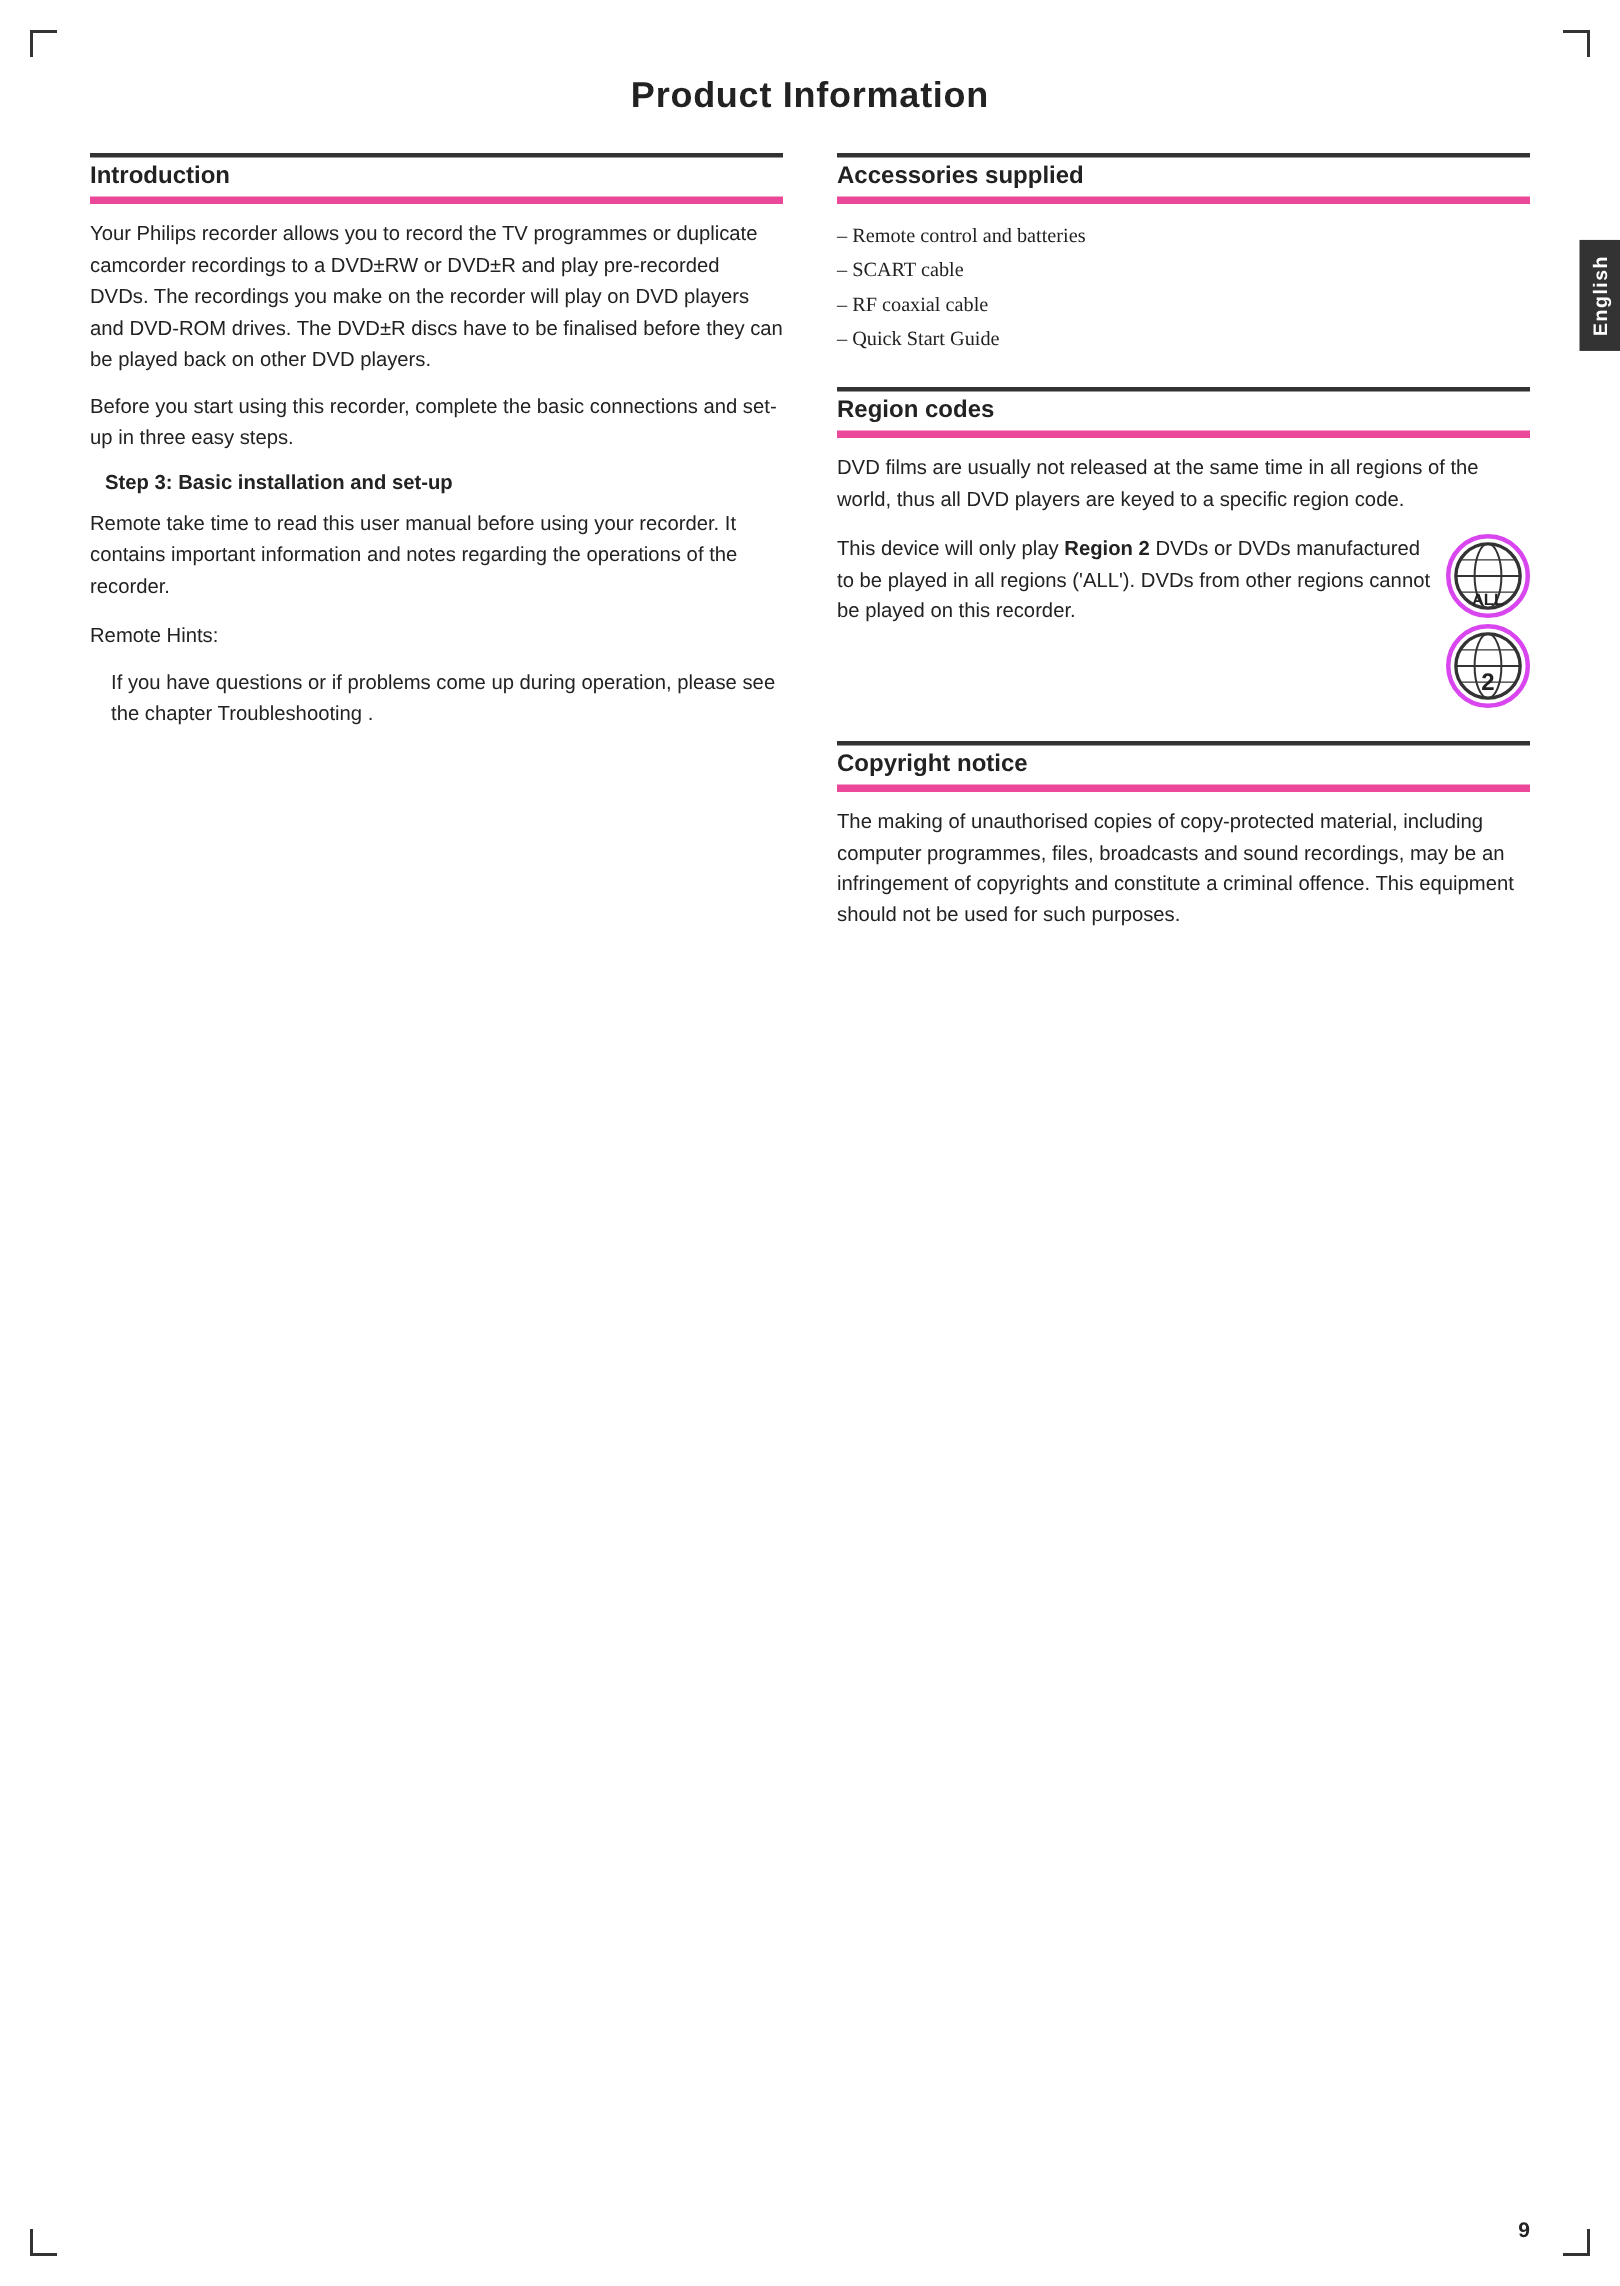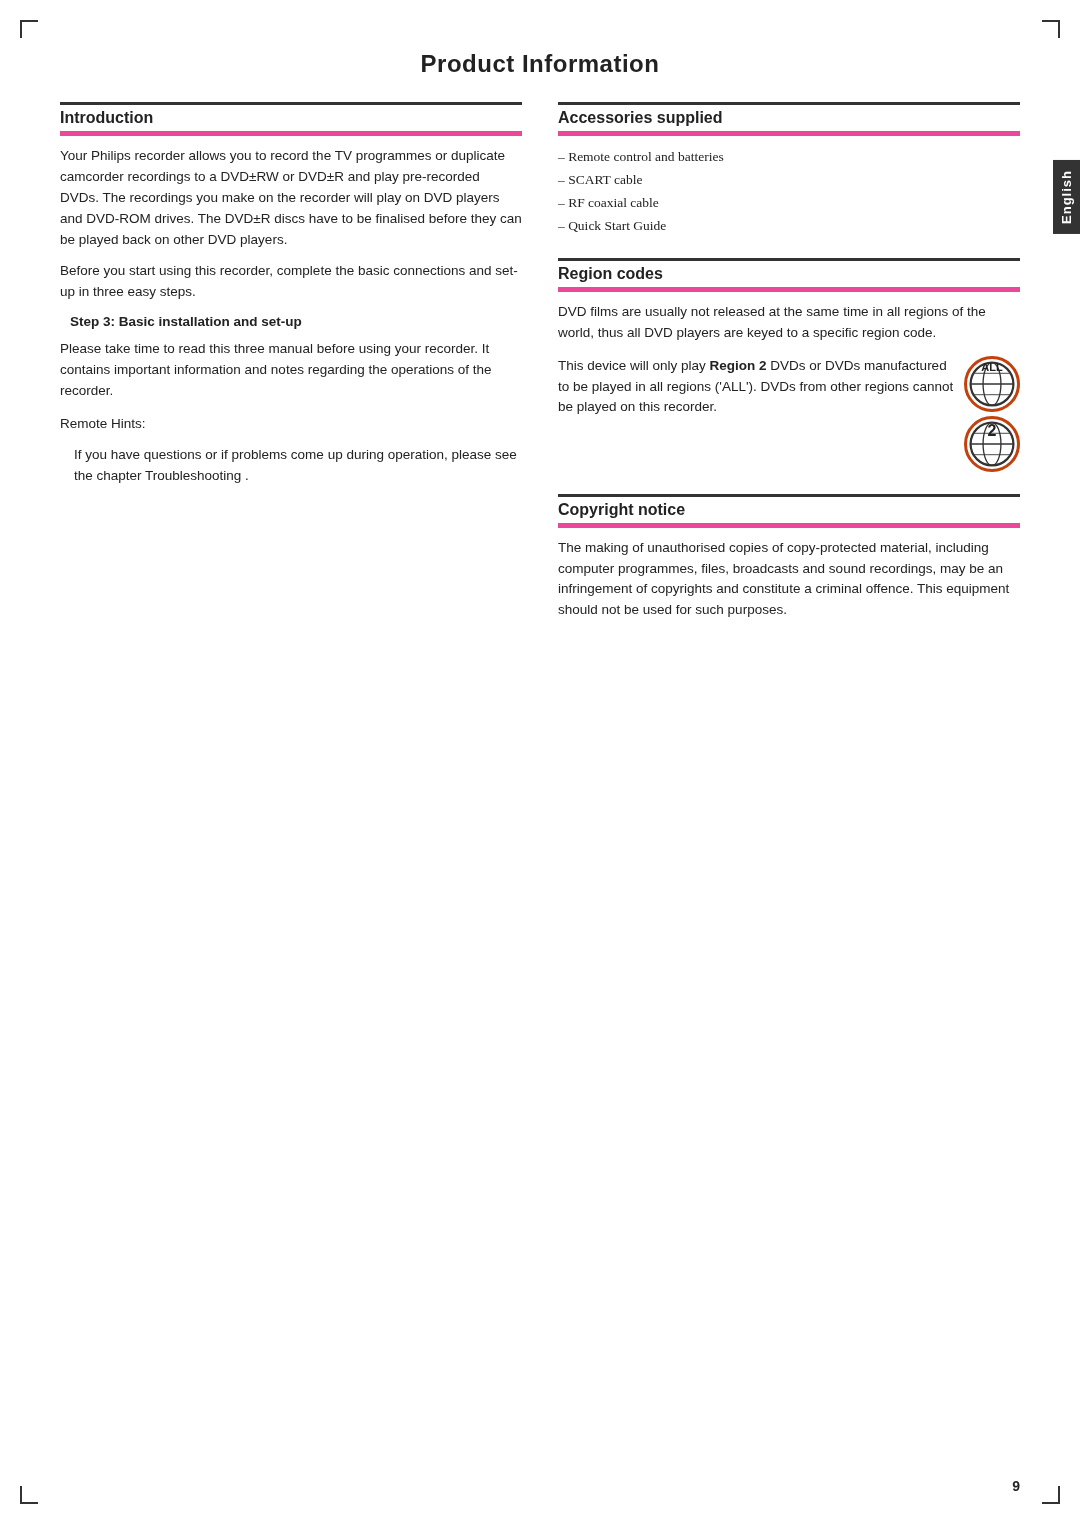--- a/index.html
+++ b/index.html
@@ -139,24 +139,24 @@
     .region-icons {
       display: flex;
       flex-direction: column;
       gap: 4px;
       align-items: center;
     }
 
     .region-badge {
       width: 56px;
       height: 56px;
-      border: 3px solid #c2410c;
+      border: 3px solid #d946ef;
       border-radius: 50%;
       display: flex;
-      align-items: flex-start;
+      align-items: flex-end;
       justify-content: center;
       font-weight: bold;
       font-size: 13px;
       position: relative;
       overflow: hidden;
     }
 
     .region-badge svg {
       position: absolute;
       top: 0; left: 0;
@@ -214,21 +214,21 @@
         <p>Before you start using this recorder, complete the basic connections and set-up in three easy steps.</p>
       </div>
 
       <div class="steps">
         <div class="step-item">
           <b>Step 3:</b><span> Basic installation and set-up</span>
         </div>
       </div>
 
       <div class="body-text">
-        <p>Please take time to read this three manual before using your recorder. It contains important information and notes regarding the operations of the recorder.</p>
+        <p>Remote take time to read this user manual before using your recorder. It contains important information and notes regarding the operations of the recorder.</p>
       </div>
 
       <div class="body-text">
         <p>Remote Hints:</p>
         <p class="indent">If you have questions or if problems come up during operation, please see the chapter Troubleshooting .</p>
       </div>
 
     </div>
 
     <div class="col-right">

